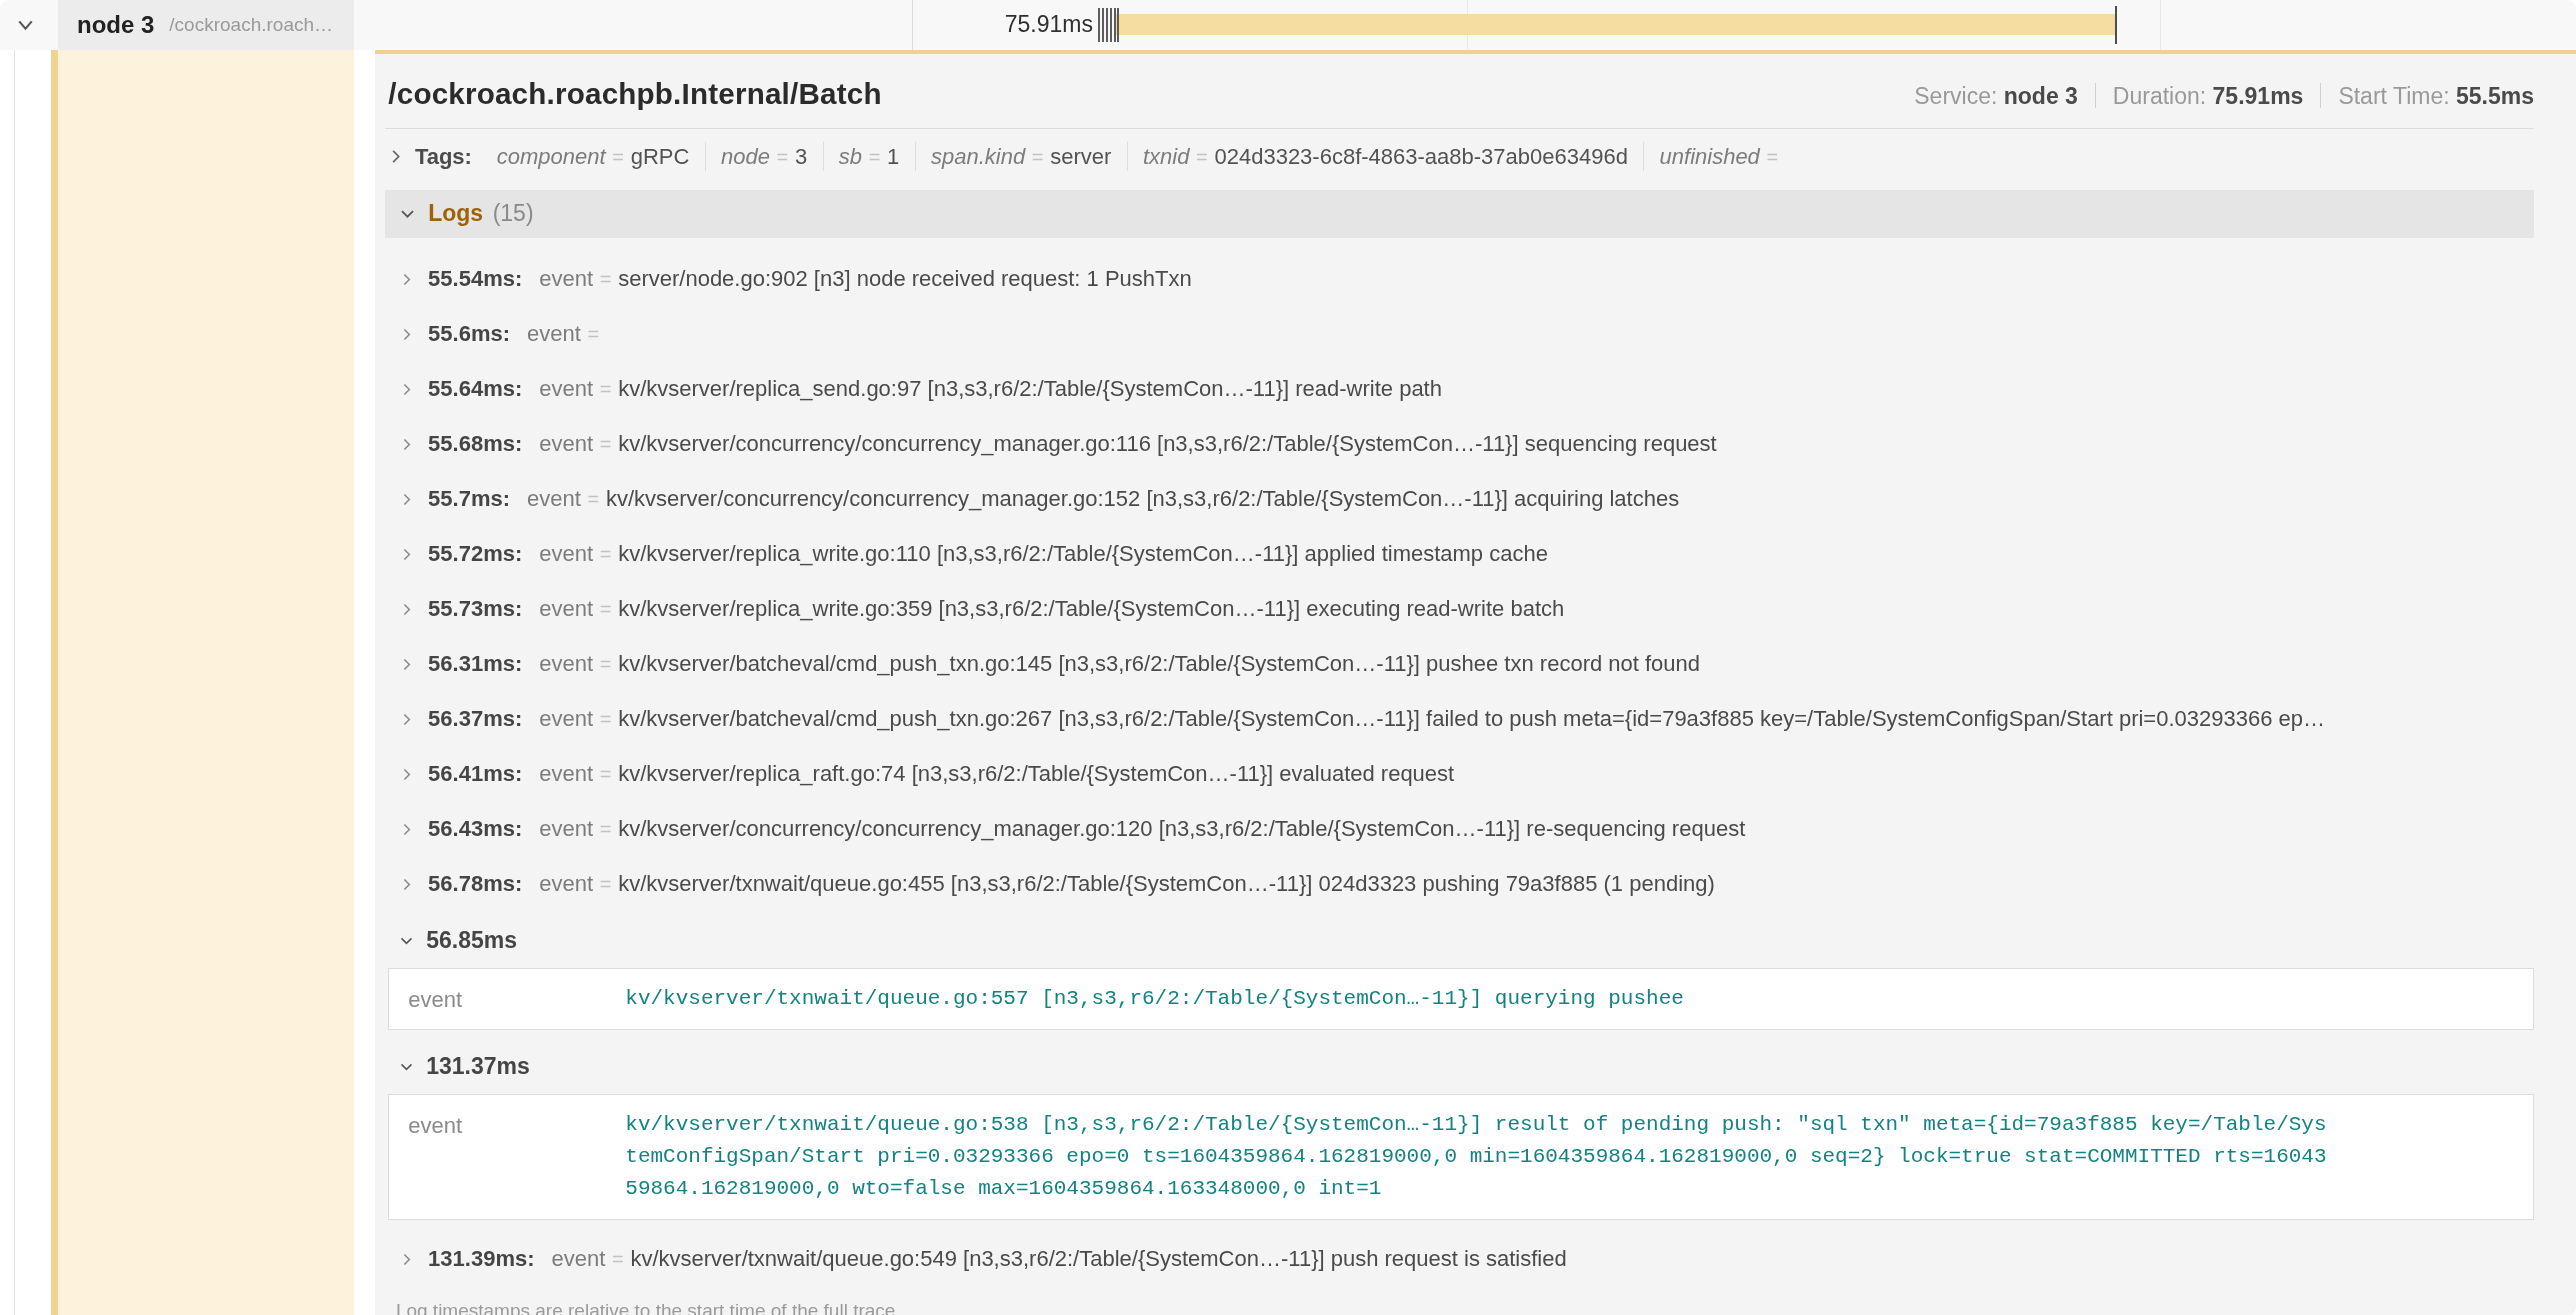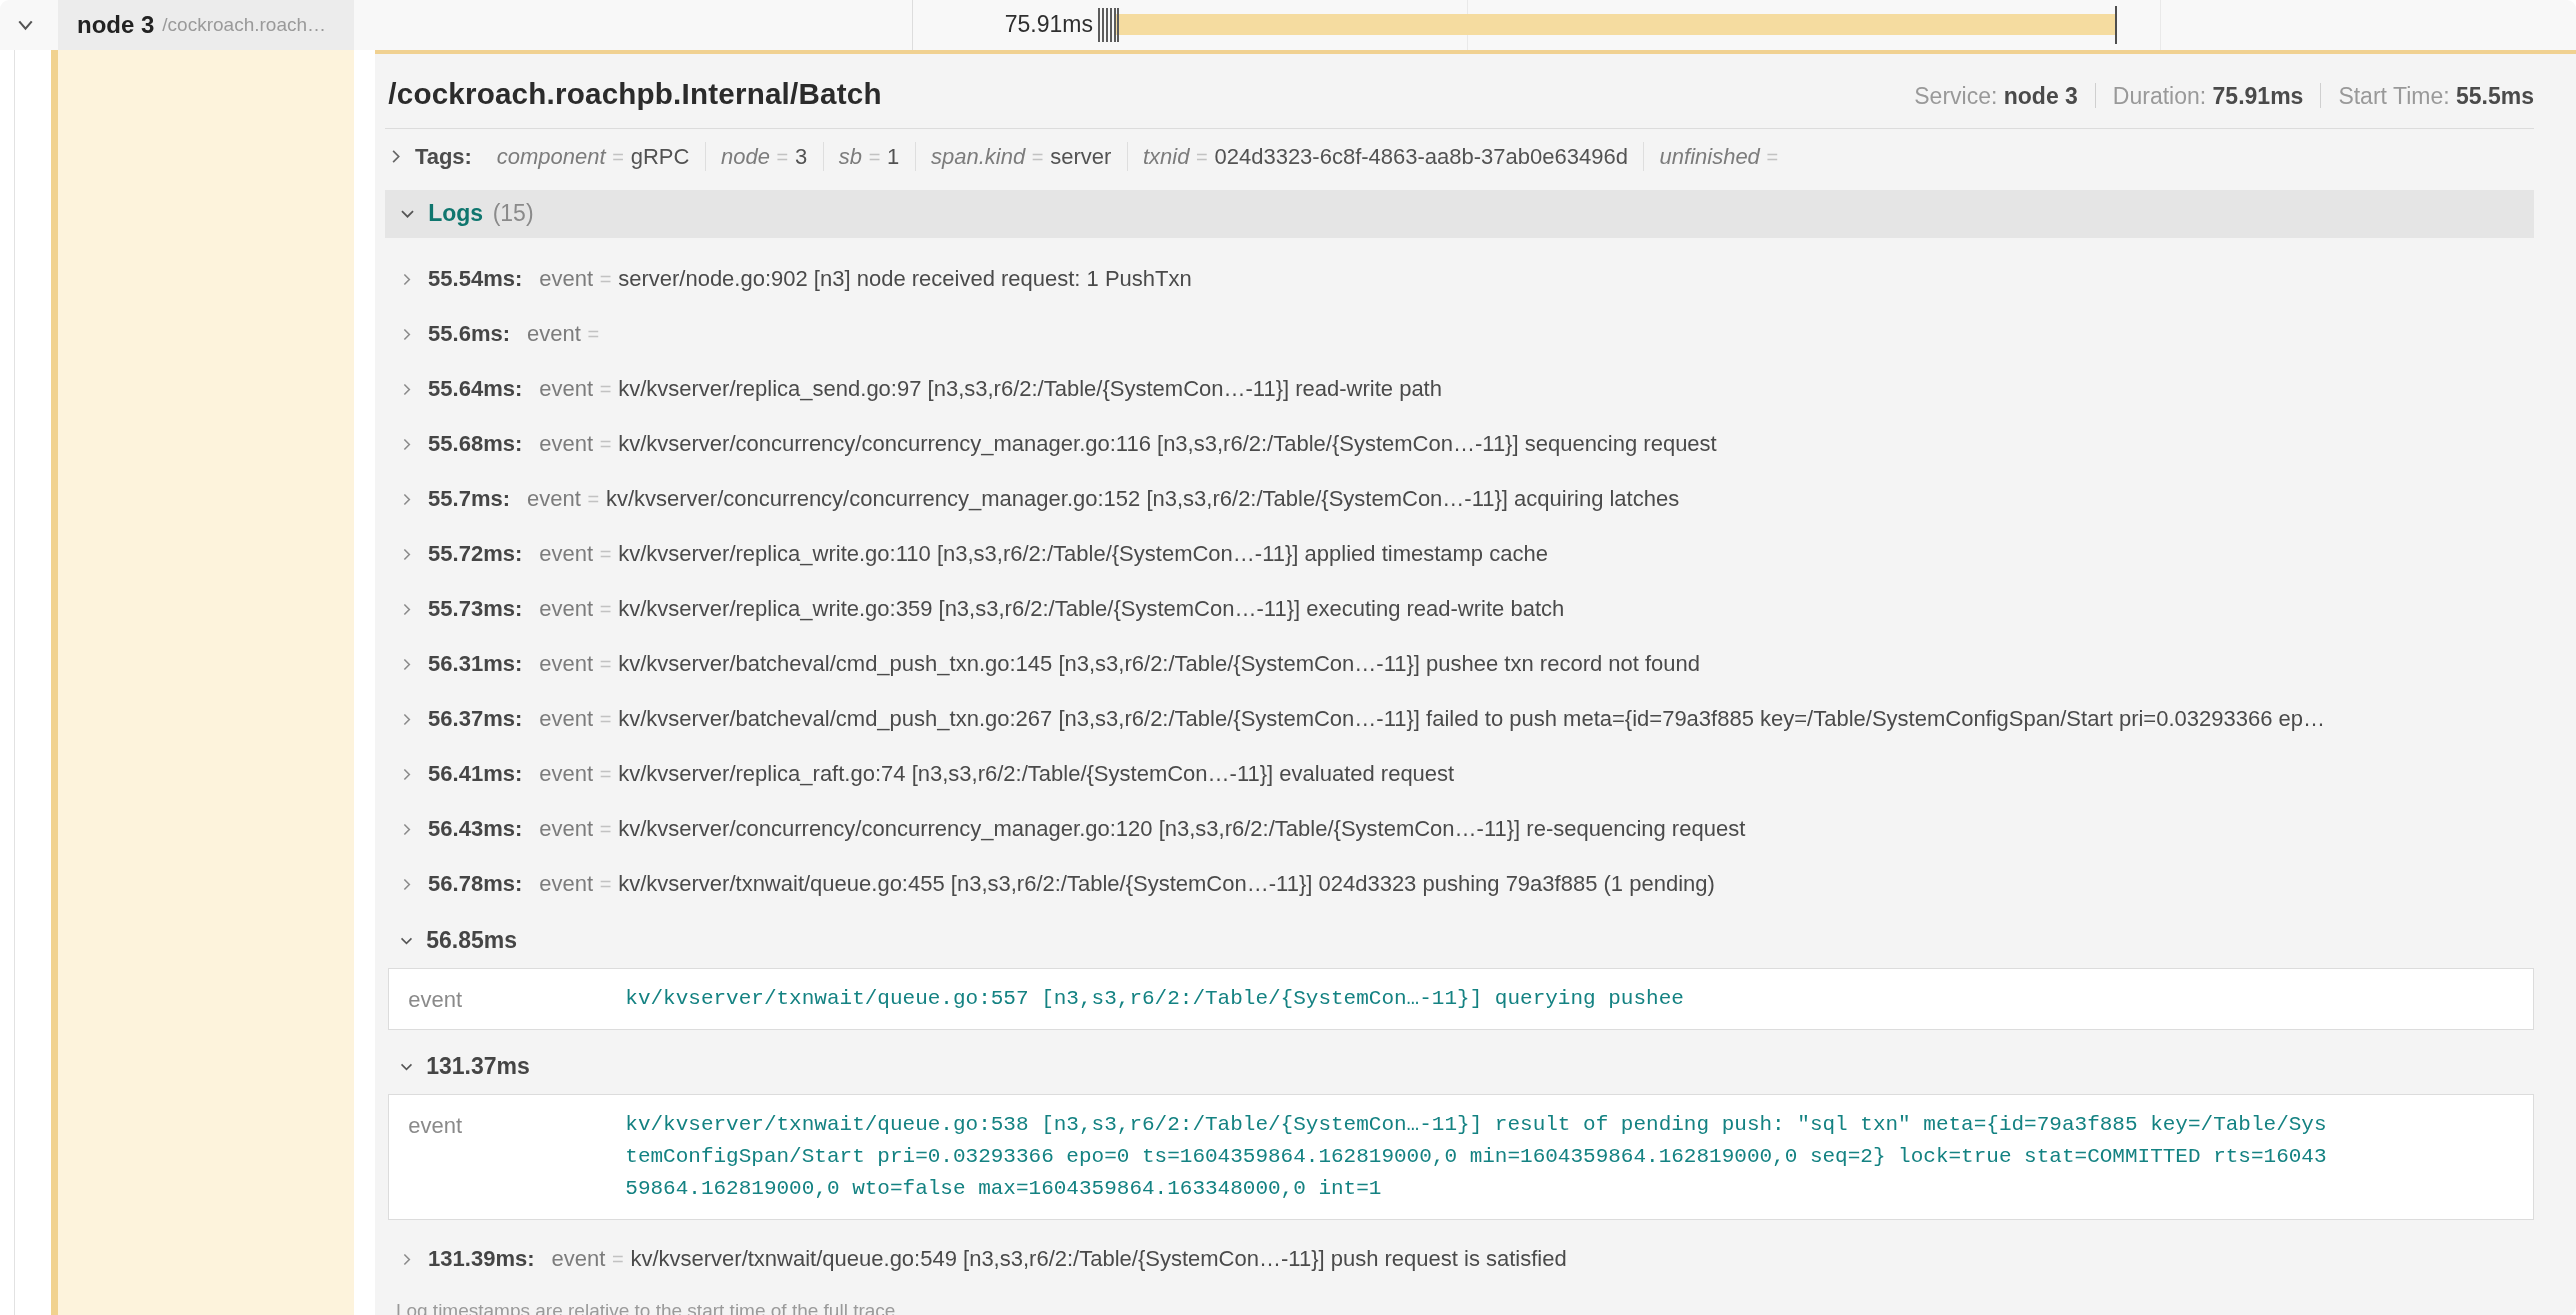--- a/index.html
+++ b/index.html
@@ -18,21 +18,21 @@
   .span-accent { position:absolute; left:51px; top:0; width:6.7px; height:1316px; background:#f1d28f; }
   
   .name-col { position:absolute; left:58px; top:50px; width:296px; height:1266px; background:#fdf3dc; }
 
   
   .minimap-row { position:absolute; left:0; top:0; width:2576px; height:50px; background:#f8f8f8; }
   .mm-chevron { position:absolute; left:13.3px; top:12.4px; width:25px; height:25px; }
   .mm-tab { position:absolute; left:58px; top:0; width:296px; height:50px; background:#ececec;
             display:flex; align-items:center; overflow:hidden; white-space:nowrap; }
   .mm-service { font-size:24px; font-weight:700; color:#222; margin-left:19px; }
-  .mm-op { font-size:19px; color:#9a9a9a; margin-left:8px; overflow:hidden; }
+  .mm-op { font-size:19px; color:#9a9a9a; margin-left:15px; overflow:hidden; }
   .mm-divider { position:absolute; left:912px; top:0; width:1px; height:50px; background:#dddddd; }
   .mm-grid { position:absolute; top:0; width:1px; height:50px; background:#e9e9e9; }
   .mm-duration { position:absolute; top:11.4px; left:992px; width:101px; text-align:right;
                  font-size:23px; color:#2f2f2f; }
   .mm-bar { position:absolute; left:1114px; top:14.3px; width:1001px; height:21px; background:#f5dca0; }
   .mm-tick { position:absolute; top:7.6px; width:1.9px; height:34px; background:#5c5c5c; }
   .mm-endtick { position:absolute; left:2115px; top:5.7px; width:1.9px; height:38px; background:#4e4e4e; }
 
   
   .detail-panel { position:absolute; left:375px; top:50px; width:2201px; height:1266px;
@@ -46,21 +46,21 @@
 
   .tags-row { display:flex; align-items:center; height:55px; padding-left:1.9px; white-space:nowrap; overflow:hidden; }
   .tags-label { font-size:22px; font-weight:700; color:#4c4c4c; margin:0 9.5px 0 9.5px; }
   .tag-item { display:flex; align-items:baseline; margin:0 15.3px; }
   .tag-key { font-size:22px; color:#7c7c7c;font-style:italic; }
   .tag-eq  { font-size:20px; color:#c2c2c2; margin:0 6.7px; }
   .tag-val { font-size:22px; color:#525252; }
   .tag-div { width:1px; height:29px; background:#dedede; align-self:center; }
 
   .logs-header { display:flex; align-items:center; height:48px; background:#e5e5e5; padding-left:13.3px; margin-top:5.7px; }
-  .logs-title { font-size:23px; font-weight:700; color:#0f766e; margin-left:11.4px; }
+  .logs-title { font-size:23px; font-weight:700; color:#a16207; margin-left:11.4px; }
   .logs-count { font-size:23px; color:#8a8a8a; margin-left:9.5px; }
 
   .logs-list { padding-top:14.3px; }
   .log-row { display:flex; align-items:center; height:55px; padding-left:13.3px;
              white-space:nowrap; overflow:hidden; cursor:pointer; }
   .log-time { font-size:22px; font-weight:700; color:#454545; margin:0 17px 0 13.3px; }
   .log-key  { font-size:22px; color:#7c7c7c; }
   .log-eq   { font-size:20px; color:#c2c2c2; margin:0 6.7px; }
   .log-msg  { font-size:22px; color:#4a4a4a; }
 

